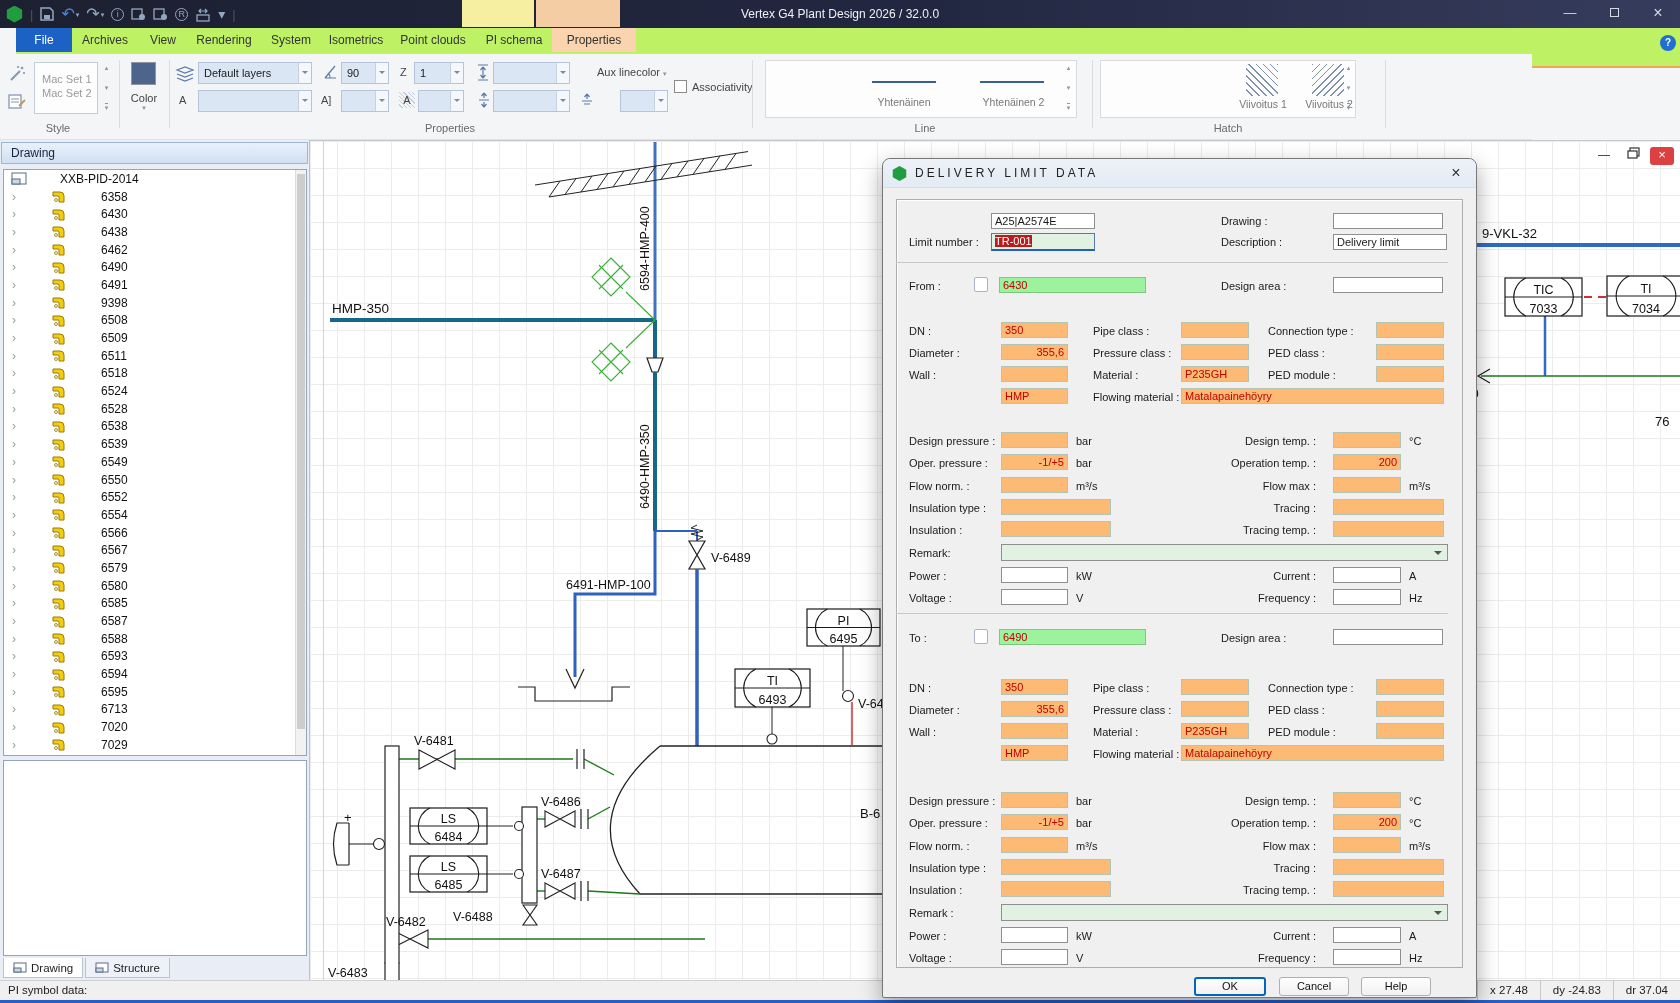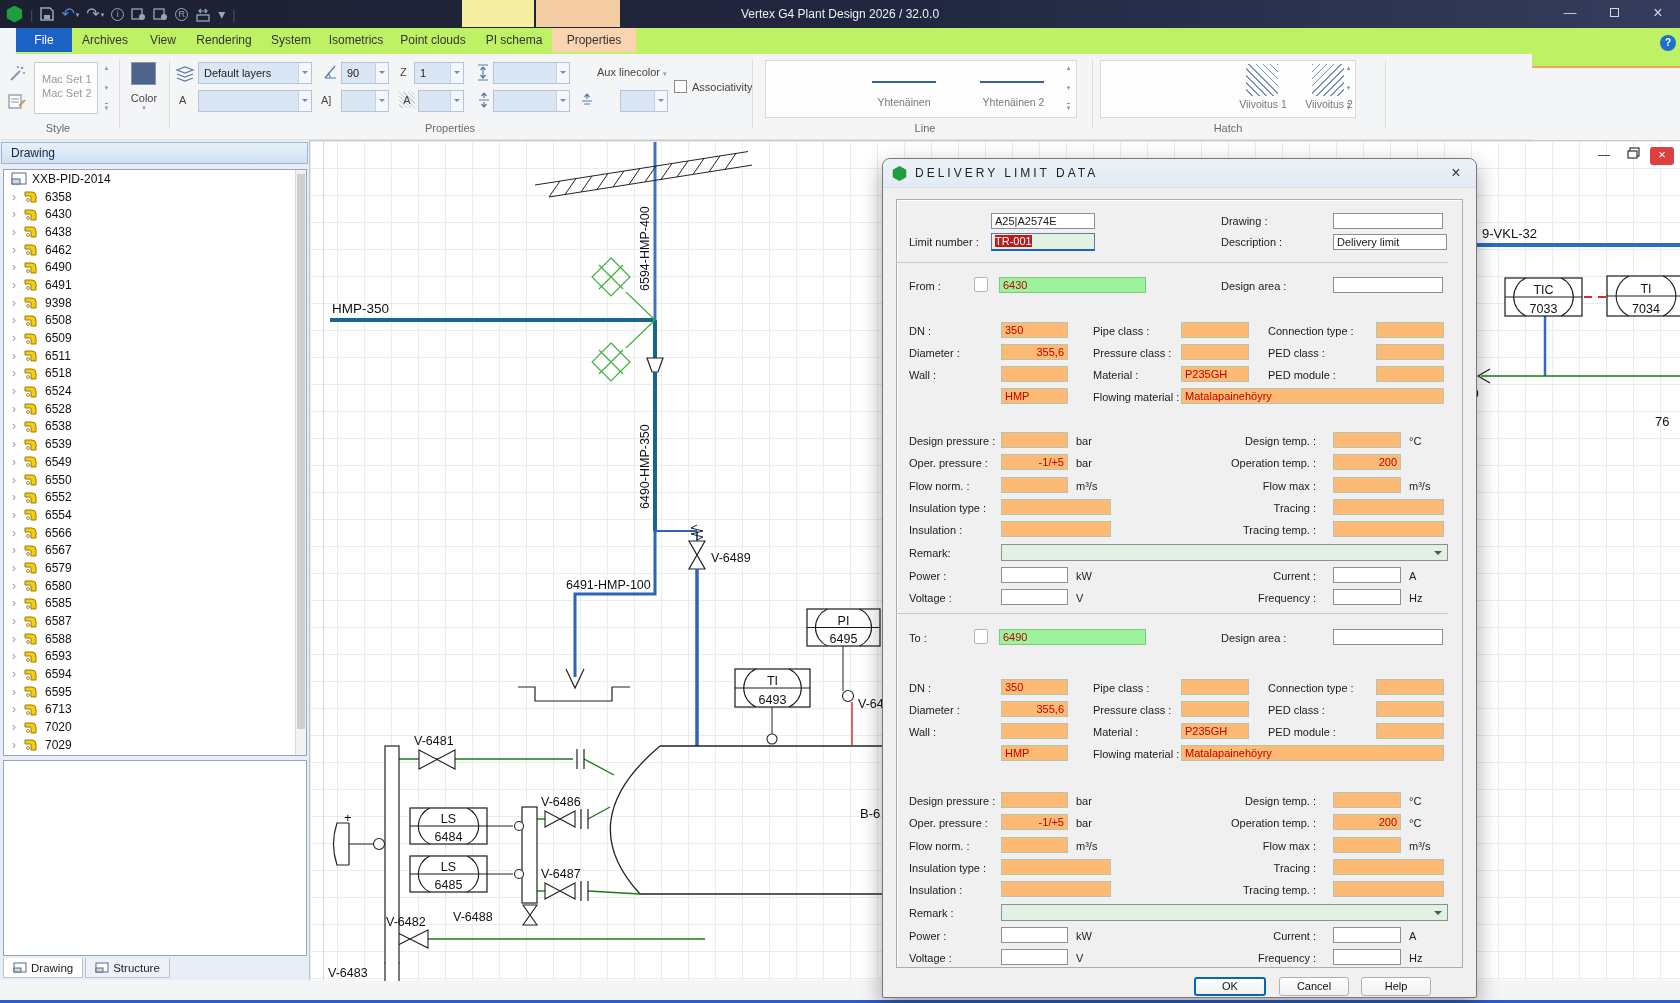--- a/index.html
+++ b/index.html
@@ -52,21 +52,21 @@
     background:repeating-linear-gradient(45deg, transparent 0 4px, #7d92b0 4px 5px); }
   .hsample2 { position:absolute; width:32px; height:32px;
     background:repeating-linear-gradient(-45deg, transparent 0 4px, #7d92b0 4px 5px); }
   .ricon { position:absolute; color:#5a7aa8; font-size:13px; }
 
   
   .leftpanel { position:absolute; left:0; top:140px; width:310px; height:840px; background:#e9eef6; border-right:1px solid #b9c4d2; }
   .phdr { position:absolute; left:1px; top:2px; width:307px; height:22px;
     background:linear-gradient(#e8f1fb,#cfe0f2); border:1px solid #9fb6cf; font-size:12px; color:#16233a; line-height:20px; padding-left:9px; }
   .treebox { position:absolute; left:3px; top:29px; width:304px; height:587px; background:#fff; border:1px solid #93a5ba; overflow:hidden; }
-  .trow { display:flex; align-items:center; height:17.7px; font-size:12px; color:#111; }
+  .trow { display:flex; align-items:center; height:17.7px; font-size:12px; color:#111;gap:28px; }
   .trow .chev { width:12px; margin-left:8px; color:#9a9a9a; font-size:12px; }
   .trow .ic { width:17px; display:flex; }
   .trow .tl { padding-left:4px; }
   .trow.root { padding-left:7px; }
   .vscroll { position:absolute; right:0px; top:0px; bottom:0px; width:11px; background:#f2f2f2; border-left:1px solid #dcdcdc; }
   .vthumb { position:absolute; left:1px; right:1px; top:4px; height:555px; background:#cdcdcd; }
   .emptybox { position:absolute; left:3px; top:620px; width:304px; height:196px; background:#fff; border:1px solid #93a5ba; }
   .ptabs { position:absolute; left:3px; top:818px; height:20px; display:flex; gap:2px; }
   .ptab { display:flex; align-items:center; gap:4px; padding:0 9px; font-size:11.5px; color:#222; background:#eef2f8; border:1px solid #b9c4d2; border-top:none; }
   .ptab.sel { background:#fff; }
@@ -840,20 +840,28 @@
       <div class="mdibtn">
         <svg width="13" height="12">
             <rect x="3" y="1" width="9" height="8" fill="none" stroke="#333" stroke-width="1.2"></rect>
             <rect x="1" y="4" width="9" height="7" fill="#fff" stroke="#333" stroke-width="1.2"></rect>
           </svg>
       </div>
       <div class="mdibtn close">×</div>
     </div>
   </div>
 
+  <div class="statusbar">
+    <div class="sbleft">PI symbol data:</div>
+    <div class="sbright">
+      <div class="sbcell">x 27.48</div>
+      <div class="sbcell">dy -24.83</div>
+      <div class="sbcell">dr 37.04</div>
+    </div>
+  </div>
   <div class="bottomstrip"></div>
 
   <div class="dlg">
     <div class="dlgtitle">
       <span class="hexlogo"></span>
       <span class="dlgname">DELIVERY LIMIT DATA</span>
       <span class="dlgclose">×</span>
     </div>
     <div class="groupbox"></div>
     <div id="dlg-fields">

